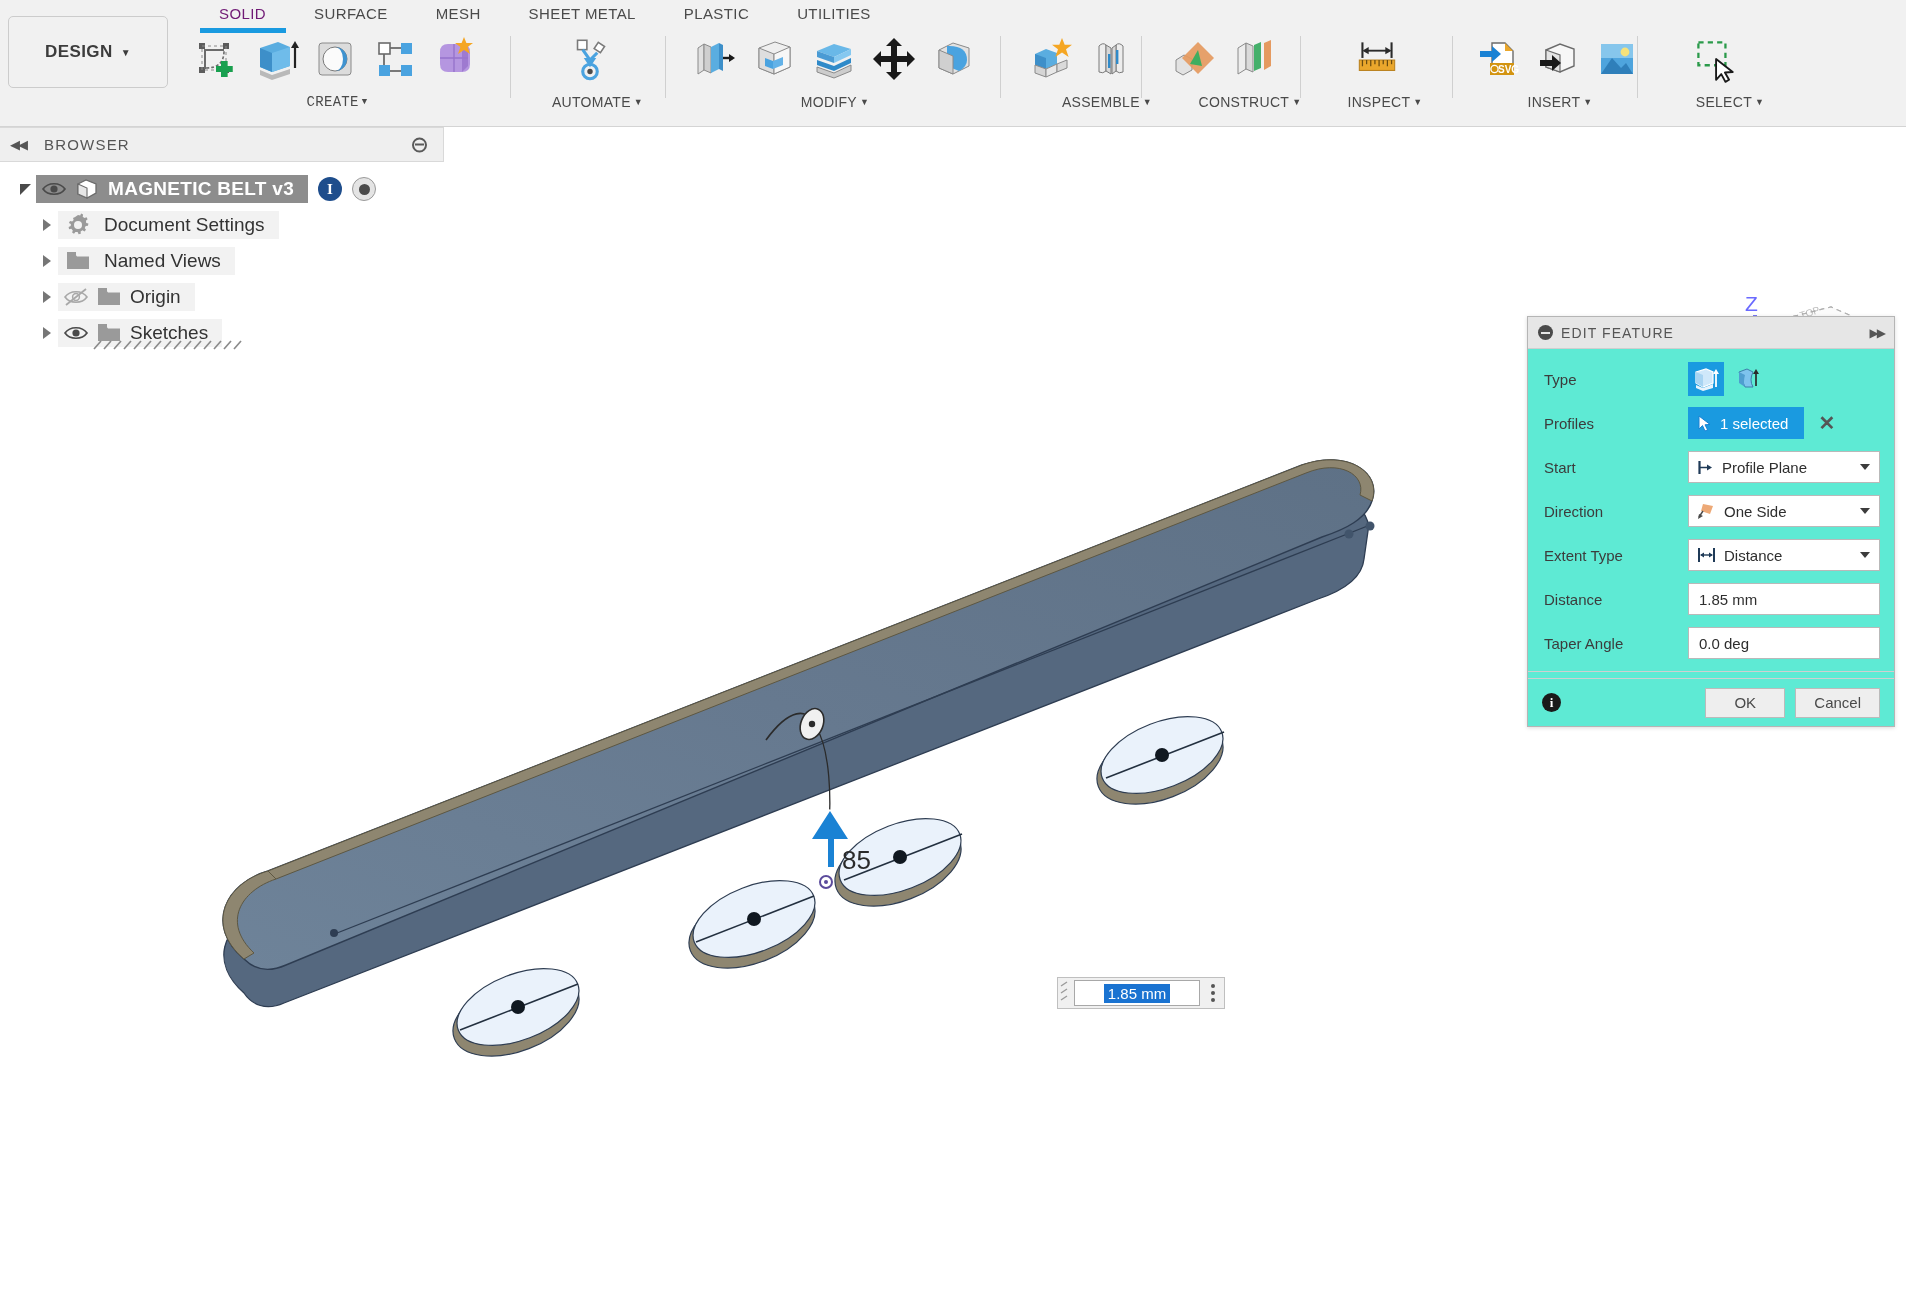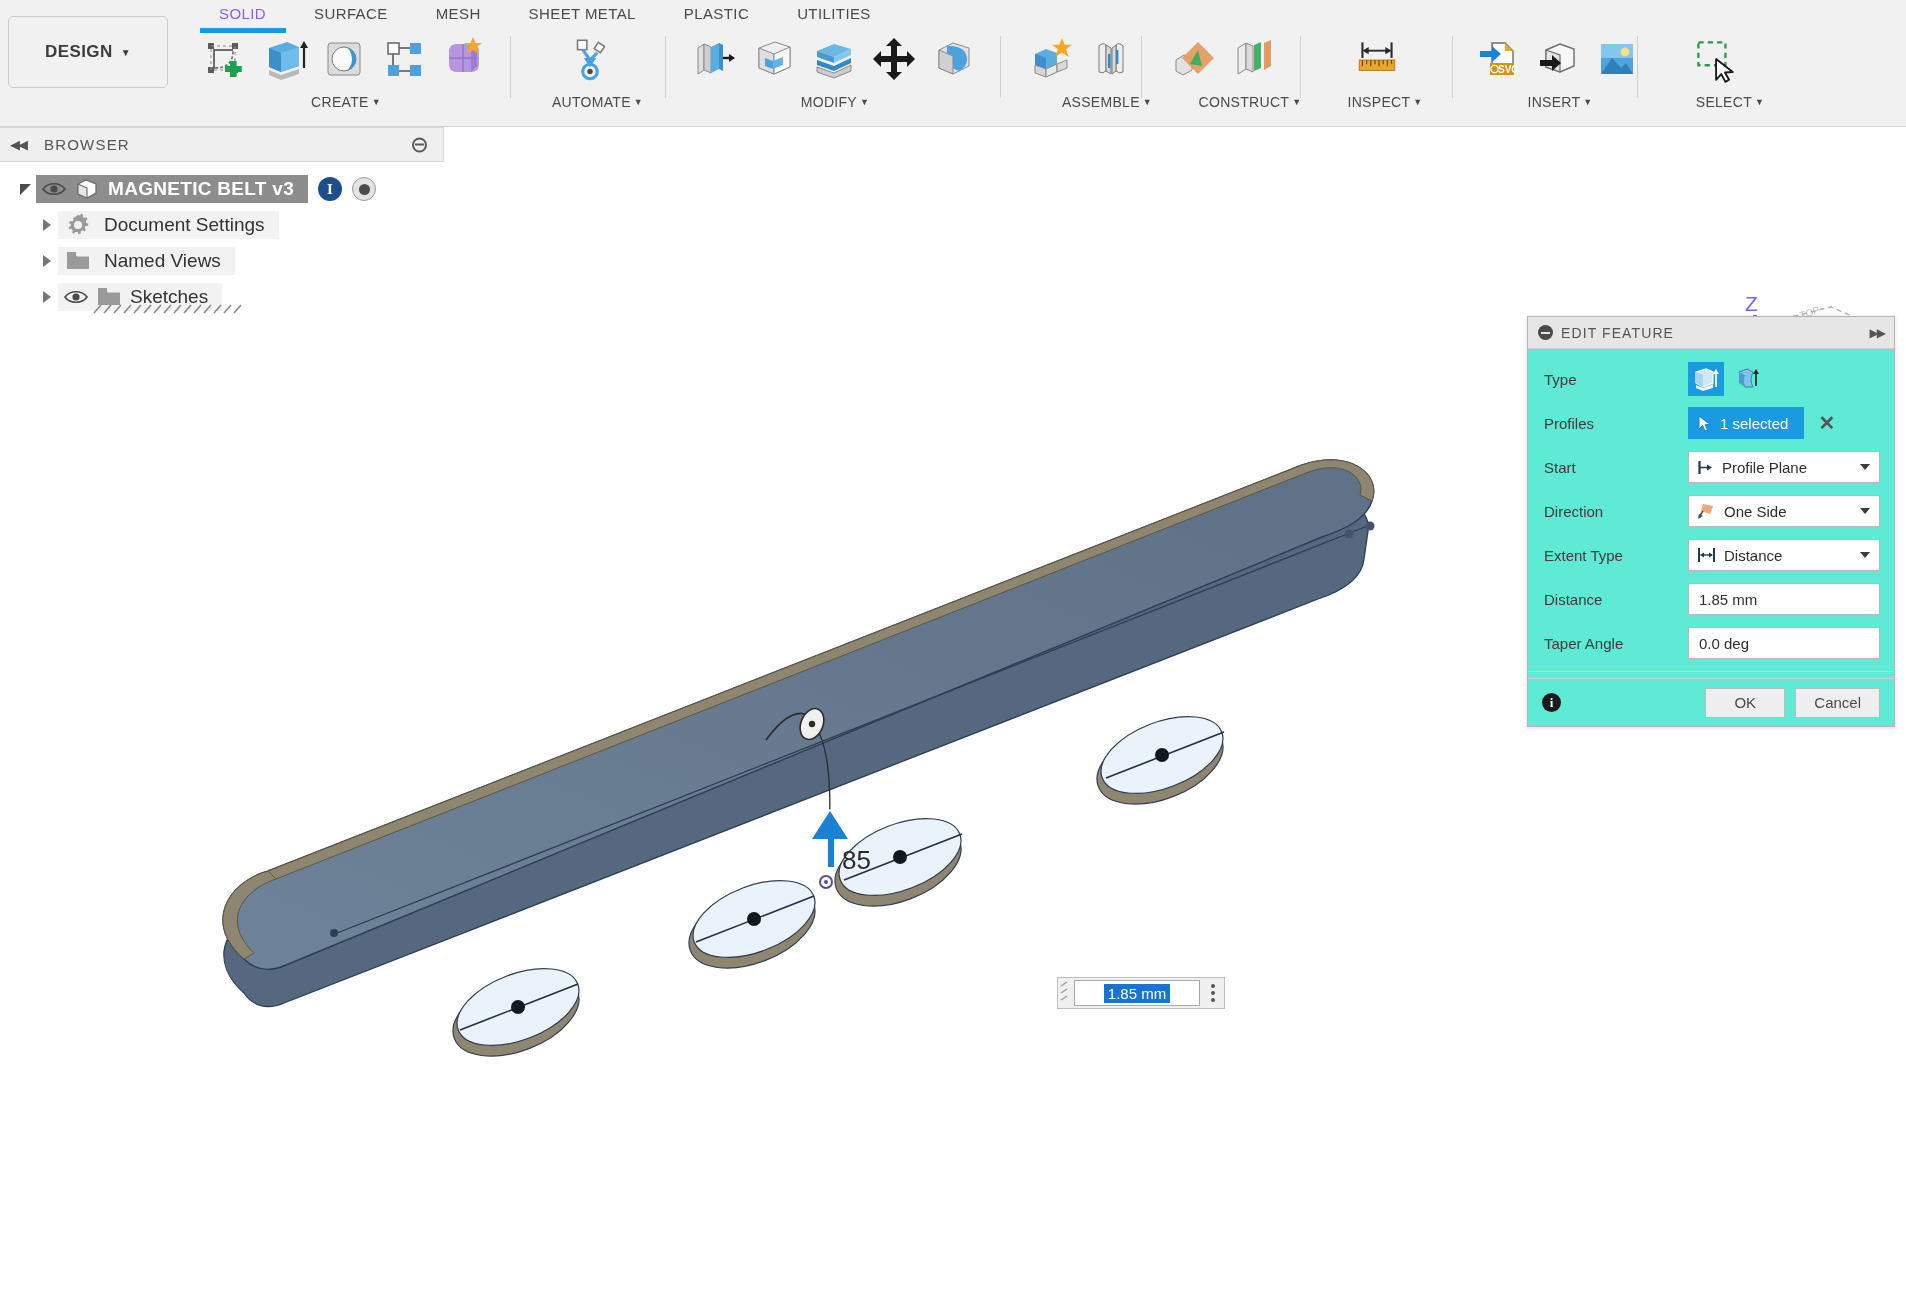--- a/index.html
+++ b/index.html
@@ -27,21 +27,21 @@
     display:flex; align-items:center; justify-content:center;
     font-size:17px; font-weight:bold; color:#3c3c3c; letter-spacing:.4px;
   }
   #design-btn .caret { margin-left:8px; font-size:10px; }
 
   .tabbar { position:absolute; left:195px; top:4px; height:26px; display:flex; gap:0px; }
   .wstab {
     font-size:15px; color:#4a4a4a; letter-spacing:.4px;
     padding:0 24px; line-height:20px; cursor:default; white-space:nowrap;
   }
-  .wstab.active { color:#8b5cf6; }
+  .wstab.active { color:#701a75; }
 
   #solid-underline {
     position:absolute; left:200px; top:28px; width:86px; height:5px; background:#1a9ae0;
   }
 
   
   .tgroup { position:absolute; top:30px; height:92px; }
   .ticons { display:flex; align-items:flex-start; gap:4px; height:62px; }
   .tbtn {
     width:56px; height:58px; display:flex; align-items:center; justify-content:center;
@@ -200,21 +200,21 @@
     <div class="tabbar">
       <div class="wstab active"><span>SOLID</span></div>
       <div class="wstab"><span>SURFACE</span></div>
       <div class="wstab"><span>MESH</span></div>
       <div class="wstab"><span>SHEET METAL</span></div>
       <div class="wstab"><span>PLASTIC</span></div>
       <div class="wstab"><span>UTILITIES</span></div>
     </div>
     <div id="solid-underline"></div>
 
-    <div class="tgroup" style="left:190px; width:310px;">
+    <div class="tgroup" style="left:181px; width:310px;font-family:Liberation Mono, monospace;">
       <div class="ticons" style="margin-left:6px;">
         <div class="tbtn">
           <svg width="50" height="50" viewBox="0 0 50 50">
             <rect x="9" y="9" width="6" height="6" fill="#5c5c5c"></rect>
             <rect x="33" y="9" width="6" height="6" fill="#5c5c5c"></rect>
             <rect x="9" y="33" width="6" height="6" fill="#5c5c5c"></rect>
             <rect x="33" y="33" width="6" height="6" fill="#5c5c5c"></rect>
             <rect x="12" y="12" width="24" height="24" fill="none" stroke="#8a8a8a" stroke-dasharray="3 3"></rect>
             <path d="M15 35 L15 16 L34 16" fill="none" stroke="#6b6b6b" stroke-width="2"></path>
             <path d="M16 34 Q34 34 34 17" fill="none" stroke="#6b6b6b" stroke-width="1.6" stroke-dasharray="3 2"></path>
@@ -668,20 +668,41 @@
           <span class="ic" style="width:40px;">
             <svg width="26" height="22" viewBox="0 0 26 22">
               <path d="M2 4 h8 l2 2.5 h12 V19 H2 Z" fill="#9a9a9a"></path>
               <path d="M2 2 h9 v3 H2 Z" fill="#9a9a9a"></path>
             </svg>
           </span>
           <span class="lbl">Named Views</span>
         </div>
       </div>
 
+      <div class="trow">
+        <div class="tw" style="margin-left:36px;">
+          <span class="arrow-closed"></span>
+        </div>
+        <div class="rowbody">
+          <span class="eye">
+            <svg width="24" height="18" viewBox="0 0 24 18">
+              <path d="M1 9 C6 2 18 2 23 9 C18 16 6 16 1 9 Z" fill="none" stroke="#a8a8a8" stroke-width="1.6"></path>
+              <circle cx="12" cy="9" r="3.4" fill="none" stroke="#a8a8a8" stroke-width="1.5"></circle>
+              <line x1="2" y1="17" x2="22" y2="1" stroke="#a8a8a8" stroke-width="1.8"></line>
+            </svg>
+          </span>
+          <span class="ic">
+            <svg width="26" height="22" viewBox="0 0 26 22">
+              <path d="M2 4 h8 l2 2.5 h12 V19 H2 Z" fill="#9a9a9a"></path>
+              <path d="M2 2 h9 v3 H2 Z" fill="#9a9a9a"></path>
+            </svg>
+          </span>
+          <span class="lbl">Origin</span>
+        </div>
+      </div>
 
       <div class="trow" style="position:relative;">
         <div class="tw" style="margin-left:36px;">
           <span class="arrow-closed"></span>
         </div>
         <div class="rowbody" style="position:relative;">
           <span class="eye">
             <svg width="24" height="16" viewBox="0 0 24 16">
               <path d="M1 8 C6 1 18 1 23 8 C18 15 6 15 1 8 Z" fill="none" stroke="#4a4a4a" stroke-width="1.7"></path>
               <circle cx="12" cy="8" r="3.6" fill="#4a4a4a"></circle>

